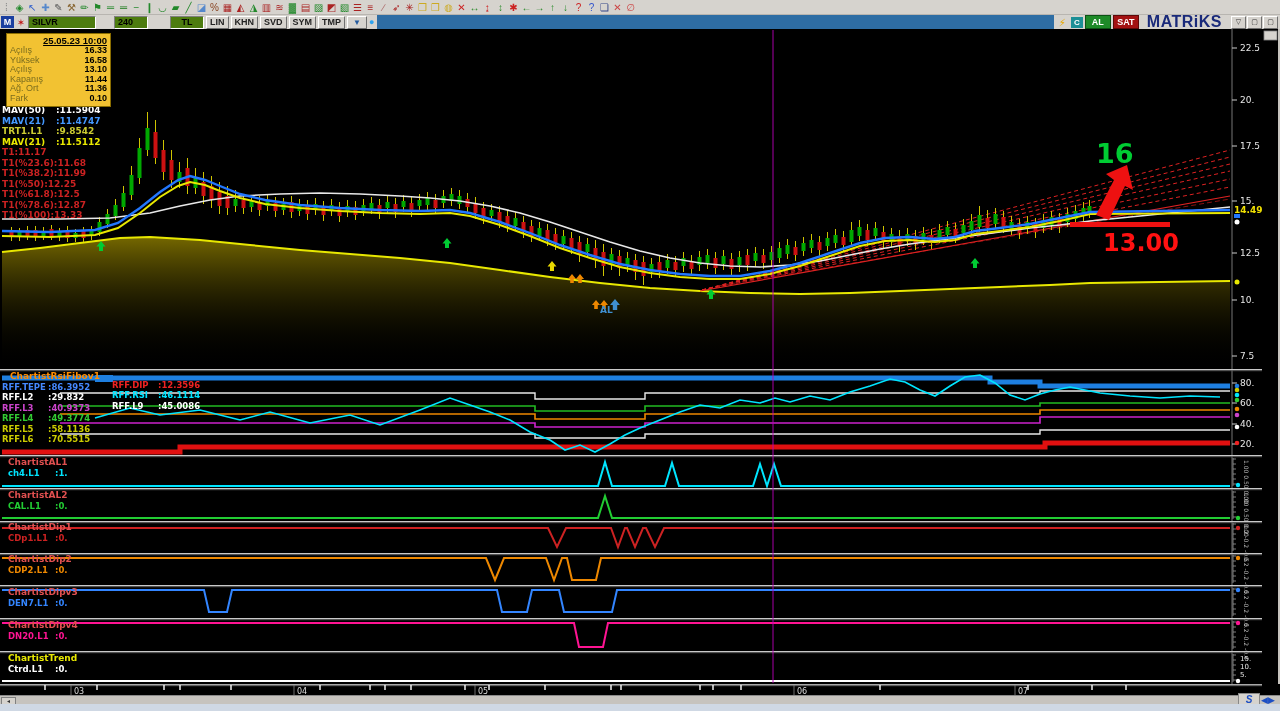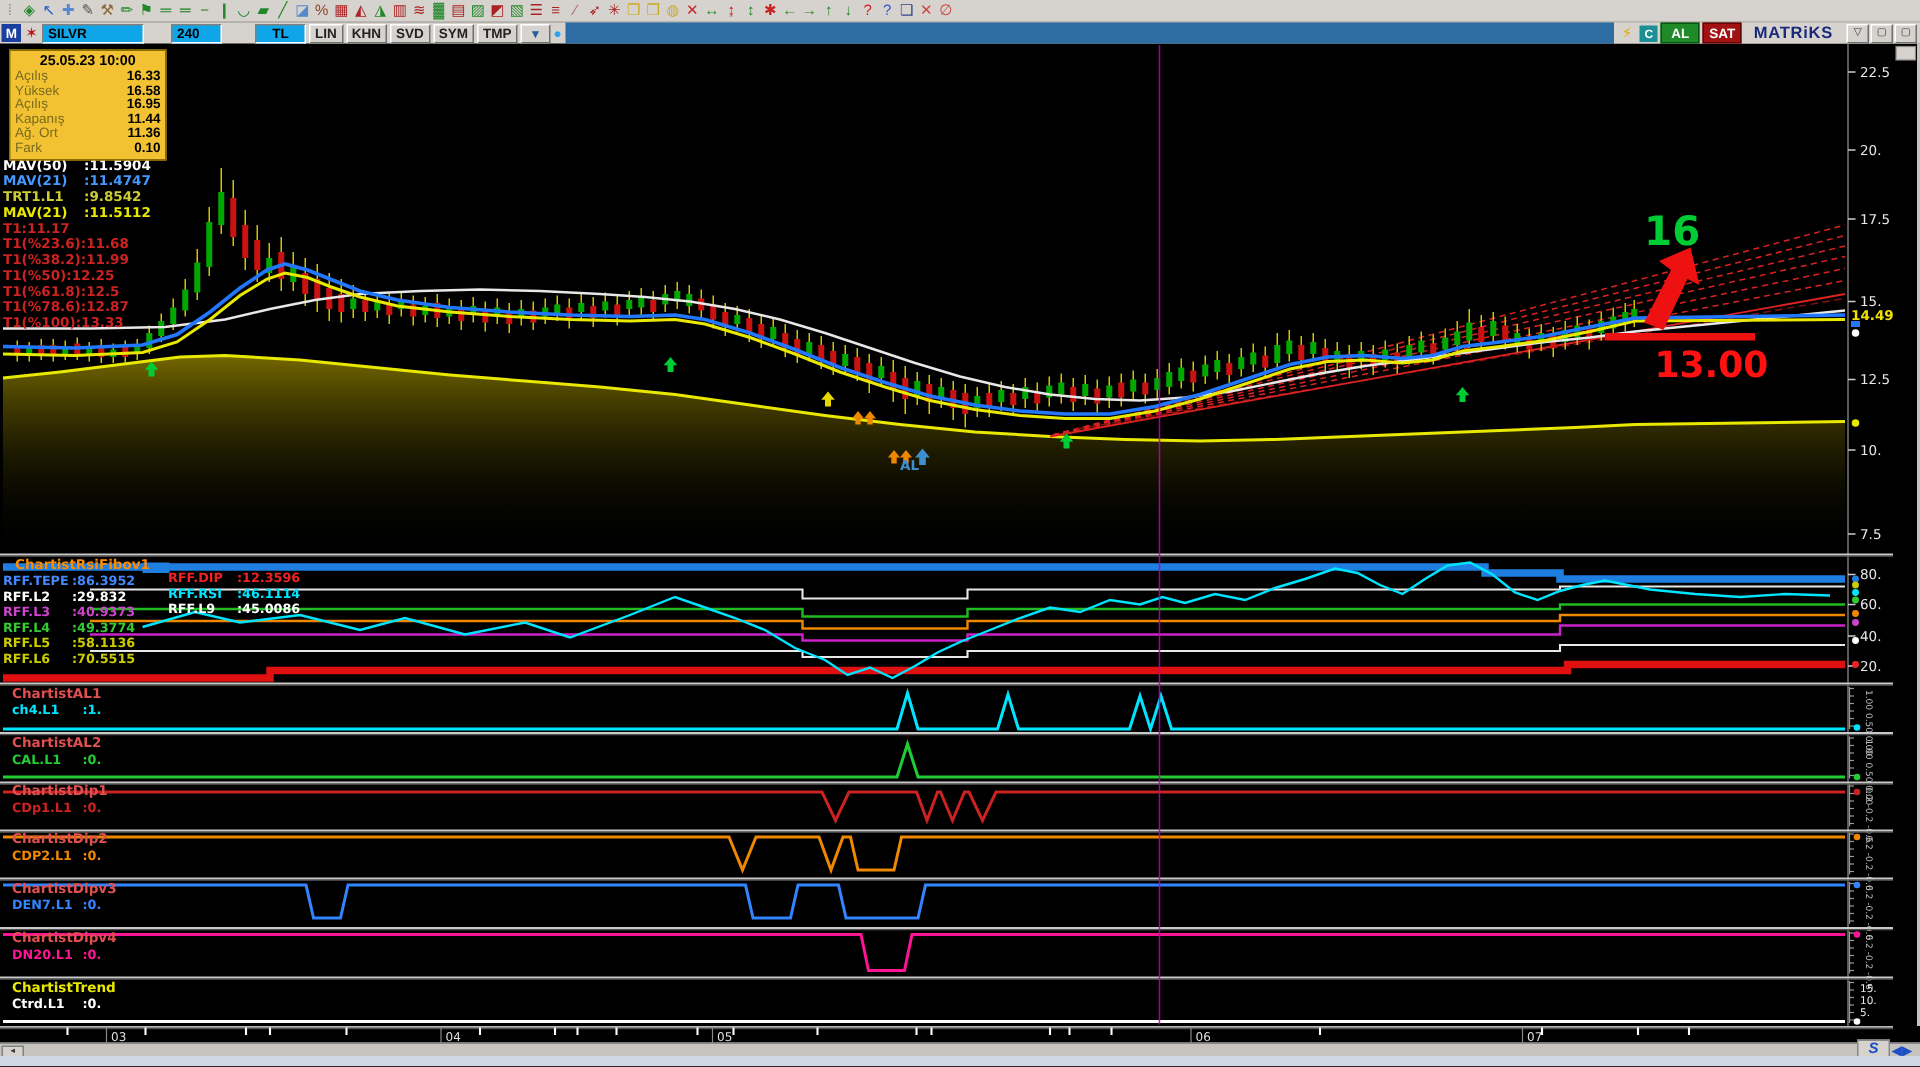--- a/index.html
+++ b/index.html
@@ -7,45 +7,45 @@
           font-family:"Liberation Sans","DejaVu Sans",sans-serif;}
   
   .tb1{position:absolute;left:0;top:0;width:1280px;height:14px;background:#d6d3ce;
        border-bottom:1px solid #b8b5b0;display:flex;align-items:center;z-index:5;}
   .tb1 .ico{width:13px;height:13px;font-size:10px;line-height:13px;text-align:center;cursor:default;}
   .tb2{position:absolute;left:0;top:15px;width:1280px;height:14px;background:#d6d3ce;
        display:flex;align-items:center;z-index:5;font-size:9px;}
   .mbox{width:13px;height:12px;background:#1a3fa0;color:#fff;font-weight:bold;font-size:9px;
         text-align:center;line-height:12px;margin-left:1px;}
   .redlogo{color:#c01818;font-size:10px;width:14px;text-align:center;}
-  .fld{background:#0ea5e9;border:1px solid #808080;border-right-color:#fff;border-bottom-color:#fff;
+  .fld{background:#4d7c0f;border:1px solid #808080;border-right-color:#fff;border-bottom-color:#fff;
        height:11px;line-height:11px;padding:0 3px;font-weight:bold;color:#000;}
   .fld.sym{width:60px;}
   .fld.per{width:26px;margin-left:18px;}
   .fld.cur{width:26px;margin-left:22px;text-align:center;}
   .mbtn{background:#d6d3ce;border:1px solid #fff;border-right-color:#707070;border-bottom-color:#707070;
         height:11px;line-height:11px;padding:0 3px;margin-left:2px;font-weight:bold;color:#222;}
   .drop{width:12px;text-align:center;color:#245a9e;font-size:8px;}
   .twit{color:#2da3ef;font-size:9px;margin-left:2px;}
   .tfill{flex:1;height:14px;background:#2e6da4;margin-left:3px;}
   .rclu{display:flex;align-items:center;height:14px;background:#d6d3ce;padding:0 2px;}
   .zap{color:#e8a800;font-size:10px;width:13px;text-align:center;}
   .cbtn{width:12px;height:11px;background:#1c8f96;color:#fff;font-size:8px;font-weight:bold;
         text-align:center;line-height:11px;margin:0 2px;}
   .albtn{width:24px;height:12px;background:#1e8a28;color:#fff;font-weight:bold;font-size:9px;
          text-align:center;line-height:12px;border:1px solid #0c5214;}
   .satbtn{width:24px;height:12px;background:#a31212;color:#fff;font-weight:bold;font-size:9px;
           text-align:center;line-height:12px;border:1px solid #5e0808;margin-left:2px;}
-  .brand{color:#1a2a7a;font-weight:bold;font-size:11px;margin:18px 8px;letter-spacing:.5px;}
+  .brand{color:#1a2a7a;font-weight:bold;font-size:16px;margin:18px 8px;letter-spacing:.5px;}
   .winb{width:13px;height:11px;background:#d6d3ce;border:1px solid #fff;border-right-color:#707070;
         border-bottom-color:#707070;font-size:7px;line-height:10px;text-align:center;color:#333;margin-left:1px;}
   
   .infobox{position:absolute;left:6px;top:33px;width:97px;background:#f2c232;border:1px solid #8a6d00;
            z-index:4;font-size:9px;padding:1px 3px 2px 3px;}
-  .infobox .t{font-weight:bold;color:#000;text-align:center;font-size:9.5px;}
+  .infobox .t{font-weight:bold;color:#000;text-align:right;font-size:9.5px;text-decoration:underline;}
   .irow{display:flex;justify-content:space-between;line-height:9.6px;}
   .irow .l{color:#7a6c1e;}
   .irow .v{color:#000;font-weight:bold;}
   svg{position:absolute;left:0;top:0;}
   
   .hscroll{position:absolute;left:0;top:695px;width:1280px;height:9px;background:#c6c3be;z-index:4;
            border-top:1px solid #8a8a8a;}
   .hsl{position:absolute;left:1px;top:1px;width:13px;height:7px;background:#d6d3ce;border:1px solid #808080;
        font-size:5px;line-height:6px;text-align:center;color:#333;}
   .sync{position:absolute;left:1238px;top:-3px;width:20px;height:13px;background:#d6d3ce;border:1px solid #888;
@@ -676,21 +676,21 @@
         <div class="irow">
           <span class="l">Açılış</span>
           <span class="v">16.33</span>
         </div>
         <div class="irow">
           <span class="l">Yüksek</span>
           <span class="v">16.58</span>
         </div>
         <div class="irow">
           <span class="l">Açılış</span>
-          <span class="v">16.95</span>
+          <span class="v">13.10</span>
         </div>
         <div class="irow">
           <span class="l">Kapanış</span>
           <span class="v">11.44</span>
         </div>
         <div class="irow">
           <span class="l">Ağ. Ort</span>
           <span class="v">11.36</span>
         </div>
         <div class="irow">

